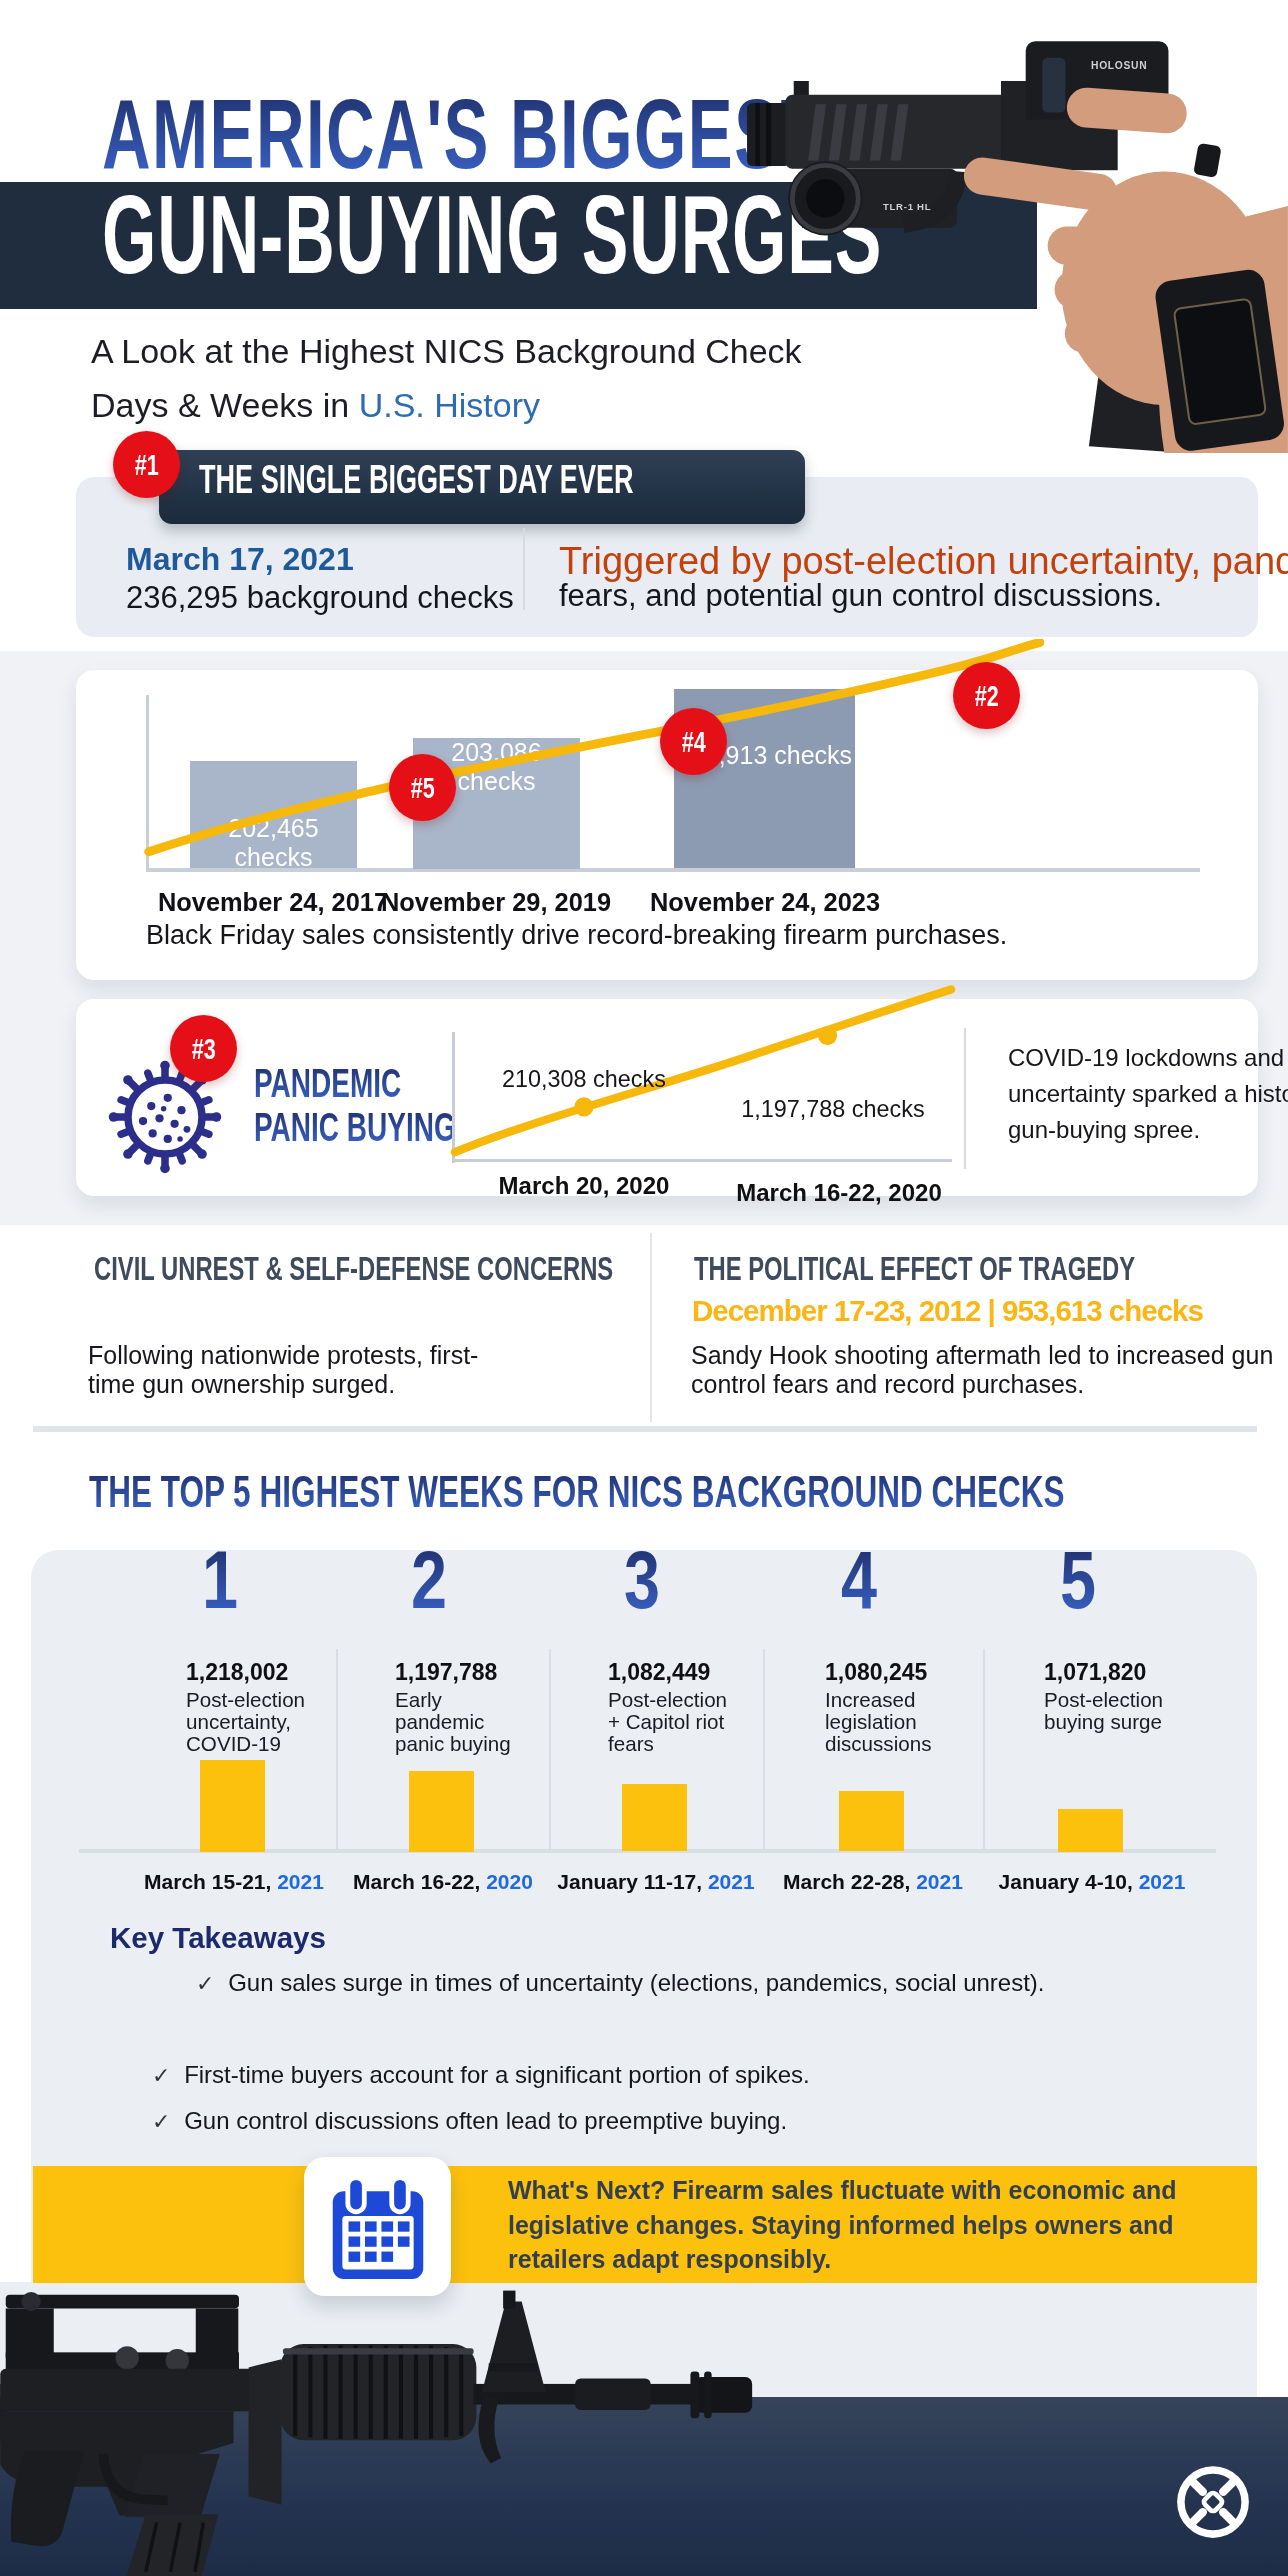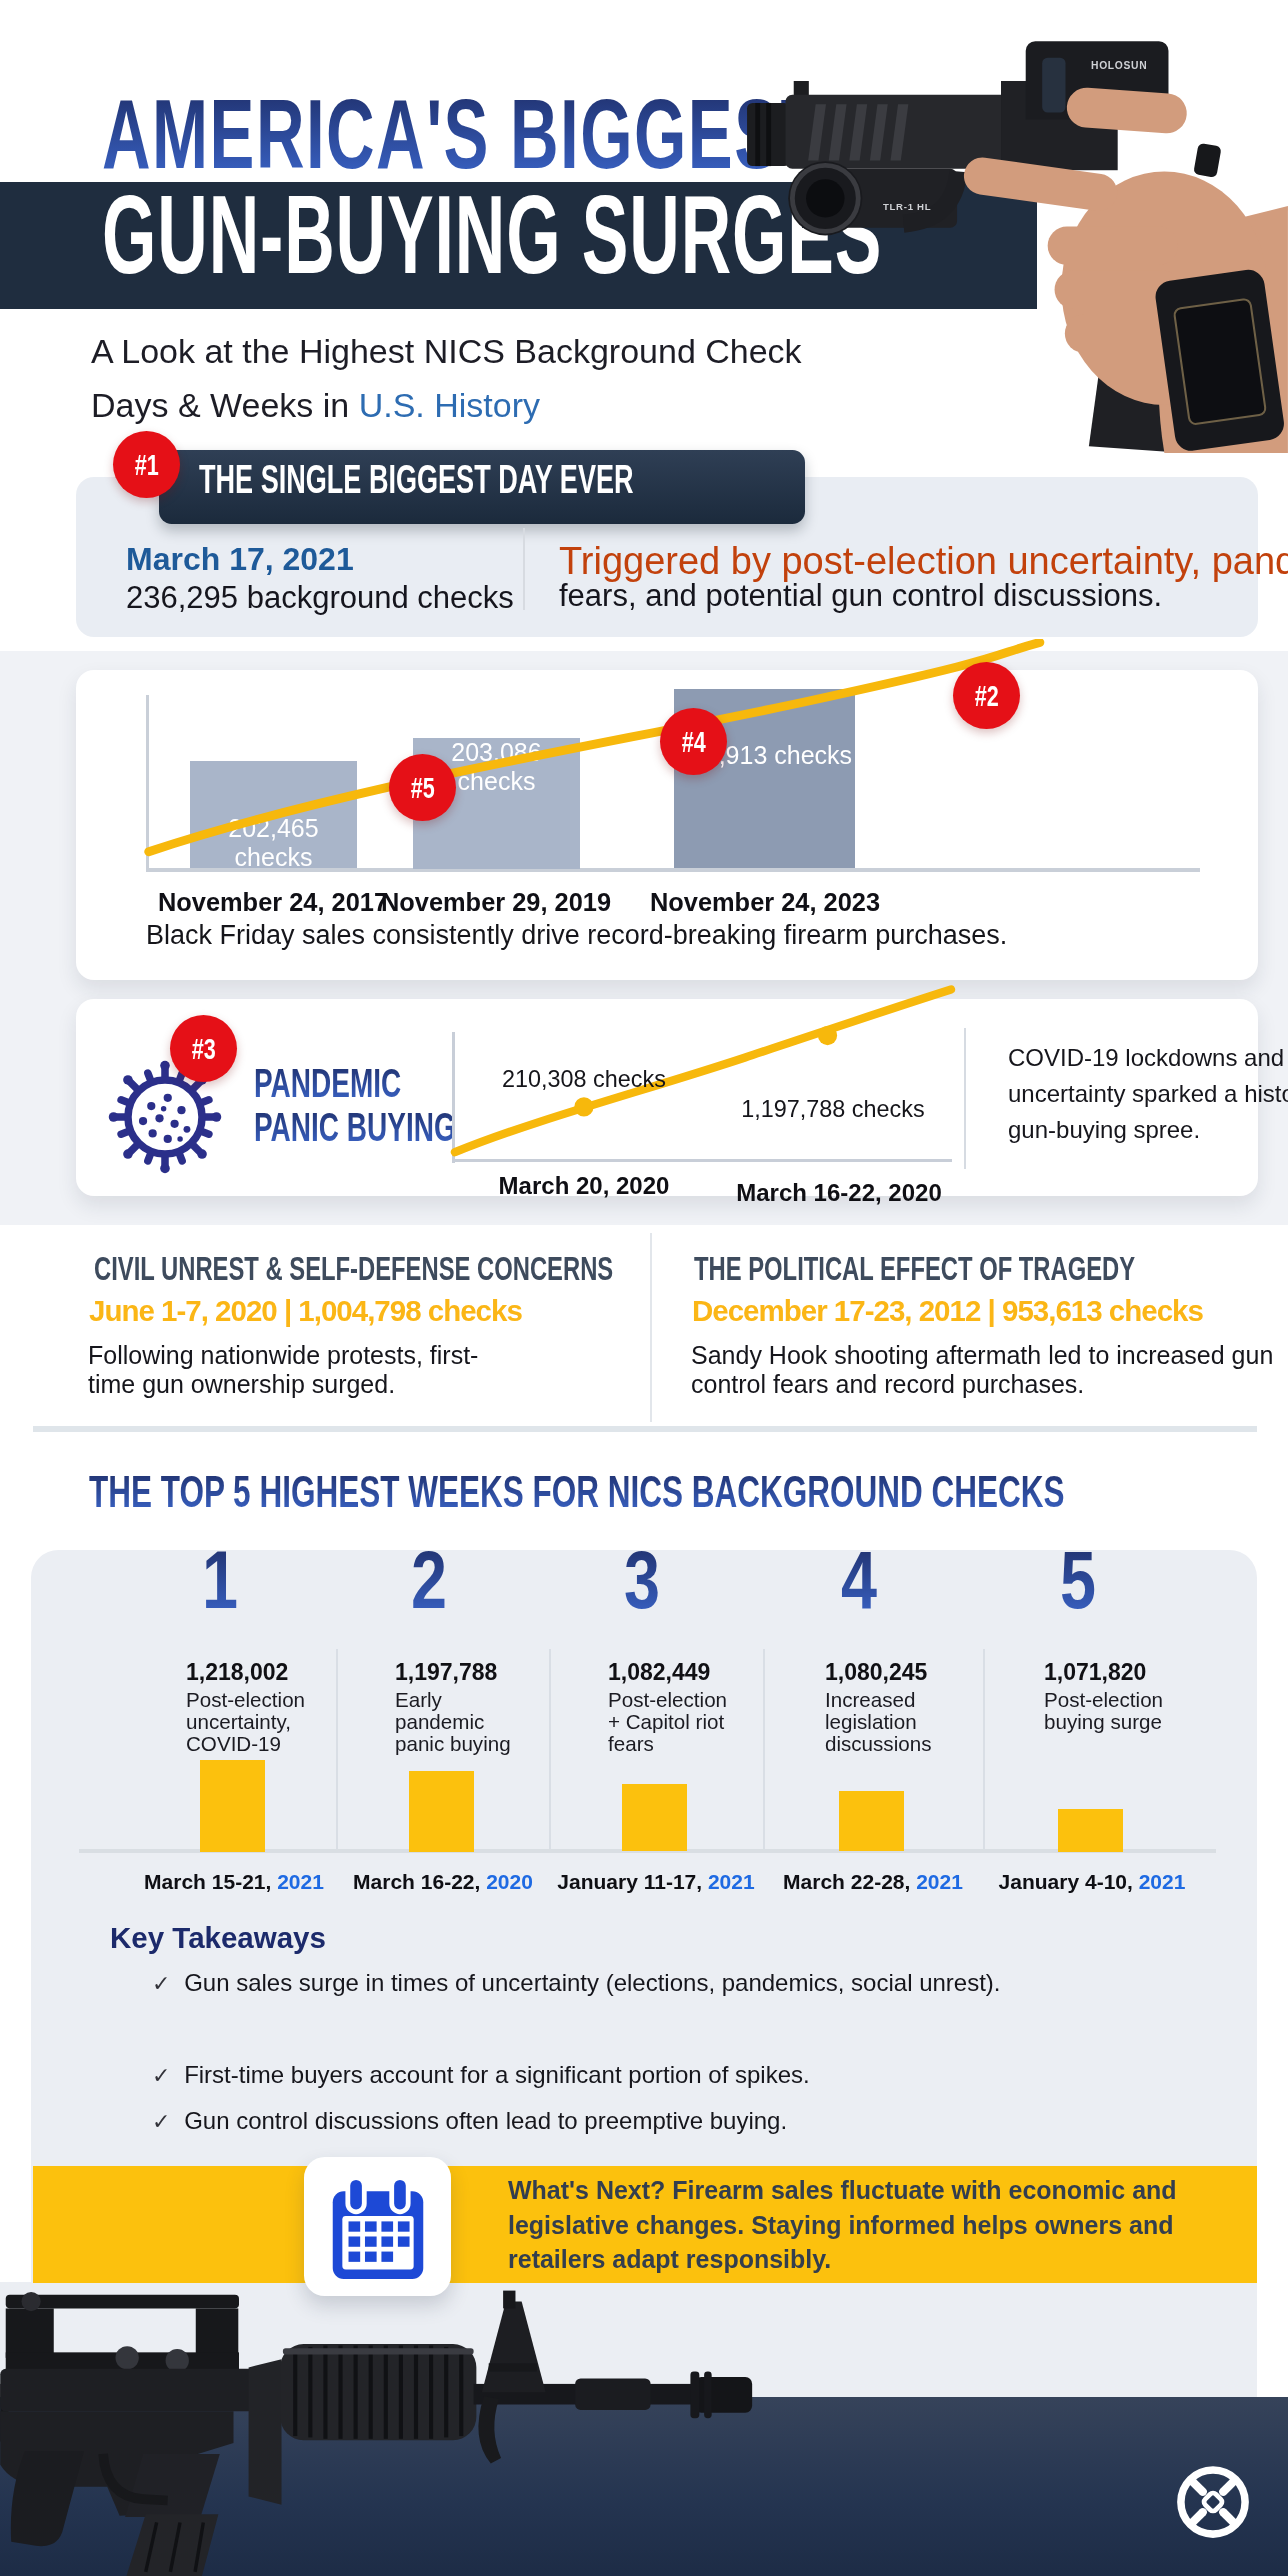--- a/index.html
+++ b/index.html
@@ -205,21 +205,20 @@
   <div class="abs" style="left:730px;top:1096px;width:206px;text-align:center;font-size:23.4px;color:#15151a;z-index:12;">1,197,788 checks</div>
   <div class="abs" style="left:481px;top:1172px;width:206px;text-align:center;font-size:24px;font-weight:bold;color:#0f0f14;z-index:12;">March 20, 2020</div>
   <div class="abs" style="left:736px;top:1179px;width:206px;text-align:center;font-size:24px;font-weight:bold;color:#0f0f14;z-index:12;">March 16-22, 2020</div>
   <div class="abs" style="left:964px;top:1028px;width:2.1px;height:141px;background:#d6dbe2;z-index:10;"></div>
   <div class="note" style="top:1044px;z-index:10;">COVID-19 lockdowns and</div>
   <div class="note" style="top:1080px;z-index:10;">uncertainty sparked a historic</div>
   <div class="note" style="top:1116px;z-index:10;">gun-buying spree.</div>
 
   <div class="abs nw sechead" style="left:94px;top:1250px;line-height:1.1;">
     <span class="cx" style="transform:scaleX(.7);">CIVIL UNREST &amp; SELF-DEFENSE CONCERNS</span></div>
-  <div class="abs statline" style="left:89px;top:1294px;">June 1-7, 2020 | 1,004,798 checks</div>
   <div class="abs bodyline" style="left:88px;top:1341px;">Following nationwide protests, first-</div>
   <div class="abs bodyline" style="left:88px;top:1370px;">time gun ownership surged.</div>
 
   <div class="abs" style="left:650px;top:1233px;width:2.1px;height:189px;background:#e2e6eb;"></div>
 
   <div class="abs nw sechead" style="left:694px;top:1250px;line-height:1.1;">
     <span class="cx" style="transform:scaleX(.7);">THE POLITICAL EFFECT OF TRAGEDY</span></div>
   <div class="abs statline" style="left:692px;top:1294px;">December 17-23, 2012 | 953,613 checks</div>
   <div class="abs bodyline" style="left:691px;top:1341px;">Sandy Hook shooting aftermath led to increased gun</div>
   <div class="abs bodyline" style="left:691px;top:1370px;text-align:right;">control fears and record purchases.</div>
@@ -280,21 +279,21 @@
     <div class="rank"><i class="gt">5</i></div>
     <div class="val">1,071,820</div>
     <div class="desc">Post-election
 buying surge</div>
     <div class="bar" style="top:259px;height:43px;"></div>
     <div class="date">
       <span>January 4-10,</span> <span class="yr">2021</span></div>
   </div>
 
   <div class="abs nw" style="left:110px;top:1921px;font-size:29.5px;font-weight:bold;color:#1c2a6b;">Key Takeaways</div>
-  <div class="tk" style="top:1969px;">
+  <div class="tk" style="top:1969px;margin-left:44px;">
     <span class="chk">✓</span><span>Gun sales surge in times of uncertainty (elections, pandemics, social unrest).</span></div>
   <div class="tk" style="top:2061px;">
     <span class="chk">✓</span><span>First-time buyers account for a significant portion of spikes.</span></div>
   <div class="tk" style="top:2107px;">
     <span class="chk">✓</span><span>Gun control discussions often lead to preemptive buying.</span></div>
 
   <div class="abs" style="left:33px;top:2166px;width:1224px;height:117px;background:#fcc10d;z-index:5;"></div>
   <div class="abs" style="left:304px;top:2157px;width:147px;height:139px;background:#fff;border-radius:20.6px;z-index:6;
               box-shadow:0 9.6px 19px rgba(40,50,70,.18);"></div>
   <svg class="abs" style="left:330px;top:2176px;z-index:7;" width="96" height="110" viewBox="0 0 140 160">

